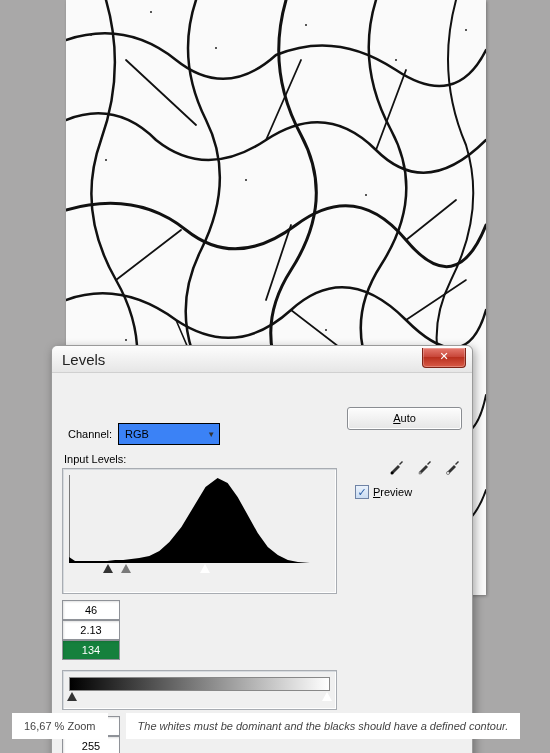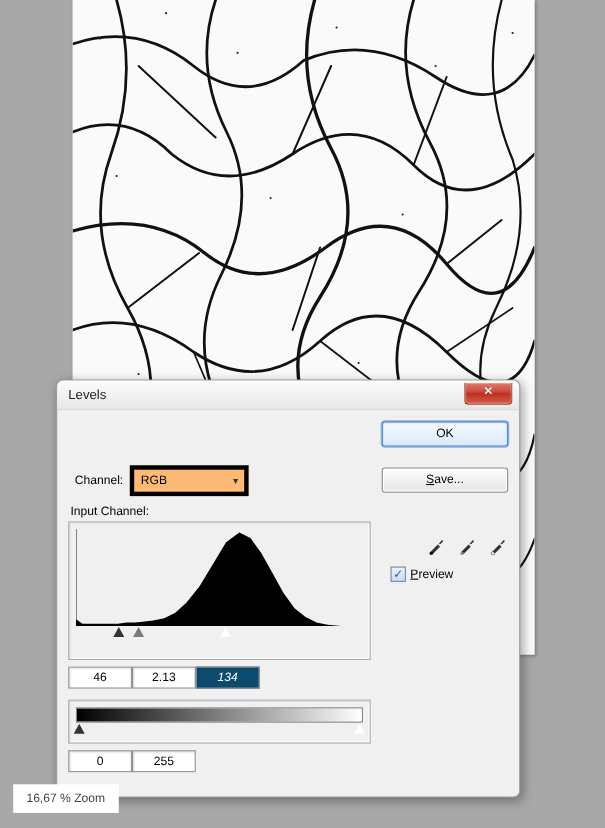--- a/index.html
+++ b/index.html
@@ -40,21 +40,21 @@
     background: linear-gradient(#fdfdfd, #e6e6e6);
     border-top-left-radius: 6px;
     border-top-right-radius: 6px;
     border-bottom: 1px solid #d0d0d0;
     position: relative;
     display: flex;
     align-items: center;
     padding-left: 10px;
   }
   .titlebar .title {
-    font-size: 12px;
+    font-size: 15px;
     color: #222;
   }
   .close-btn {
     position: absolute;
     right: 6px;
     top: 2px;
     width: 42px;
     height: 19px;
     background: linear-gradient(#e67a6f, #c9483b 45%, #b9301f 50%, #d85a46);
     border: 1px solid #7e2417;
@@ -86,22 +86,22 @@
     margin-bottom: 8px;
     margin-top: 40px;
   }
   .row-channel .lbl {
     margin-left: 6px;
     margin-right: 6px;
   }
   .dropdown {
     width: 90px;
     height: 20px;
-    background: #fdba74;
-    border: 4px solid #000000;
+    background: #3b82f6;
+    border: 1px solid #000000;
     display: flex;
     align-items: center;
     justify-content: space-between;
     padding: 0 4px 0 6px;
     font-size: 11px;
   }
   .dropdown .arrow {
     font-size: 8px;
     color: #333;
   }
@@ -143,37 +143,37 @@
     position: absolute;
     left: -5px; top: 0;
     border-left: 5px solid transparent;
     border-right: 5px solid transparent;
     border-bottom: 9px solid #888;
     z-index: -1;
     transform: scale(1.15);
   }
   .inputs-row {
     display: flex;
-    justify-content: flex-start;
+    justify-content: space-between;
     margin: 6px 0 10px 0;
+    flex-direction: column;
   }
   .num-input {
     width: 56px;
     height: 18px;
     border: 1px solid #8f9298;
     background: #fff;
     text-align: center;
     font-size: 11px;
     line-height: 18px;
     box-shadow: inset 1px 1px 2px rgba(0,0,0,0.12);
   }
   .num-input.selected {
-    background: #0c4a6e;
+    background: #15803d;
     color: #fff;
-    font-style: italic;
   }
   .output-box {
     height: 26px;
     position: relative;
   }
   .gradient-bar {
     height: 12px;
     background: linear-gradient(to right, #000, #fff);
     border: 1px solid #888;
   }
@@ -288,21 +288,21 @@
   <div class="dlg-body">
     <div class="left-col">
       <div class="row-channel">
         <span class="lbl">Channel:</span>
         <div class="dropdown">
           <span>RGB</span>
           <span class="arrow">▼</span>
         </div>
       </div>
 
-      <div class="section-label">Input Channel:</div>
+      <div class="section-label">Input Levels:</div>
       <div class="histogram-box">
         <svg class="hist-svg" viewBox="0 0 260 88" preserveAspectRatio="none">
           <path fill="#000" d="M0 88 L0 82 L6 86 L14 86 L22 86 L30 86 L38 86 L46 85 L54 85 L62 84 L70 83 L80 81 L90 76 L100 67 L112 52 L124 32 L136 12 L148 3 L158 8 L168 22 L178 40 L188 58 L198 72 L208 80 L218 85 L228 87 L240 88 L260 88 Z"></path>
           <line x1="0" y1="88" x2="0" y2="0" stroke="#000" stroke-width="1"></line>
         </svg>
         <div class="slider-track">
           <div class="tri black" style="left:13%"></div>
           <div class="tri gray" style="left:20%"></div>
           <div class="tri white" style="left:50%"></div>
         </div>
@@ -320,24 +320,23 @@
           <div class="tri white" style="left:calc(100% - 8px)"></div>
         </div>
       </div>
       <div class="inputs-row">
         <div class="num-input">0</div>
         <div class="num-input">255</div>
       </div>
     </div>
 
     <div class="right-col">
-      <div class="btn ok">OK</div>
       <div class="spacer"></div>
-      <div class="btn"><u>S</u><span>ave...</span></div>
       <div class="spacer"></div>
+      <div class="btn"><u>A</u><span>uto</span></div>
       <div class="spacer"></div>
 
       <div class="eyedrops">
         <span class="eyedrop">
           <svg width="18" height="18" viewBox="0 0 18 18">
               <path d="M3 15 L10 8 L12 10 L5 17 Z" fill="#333"></path>
               <path d="M11 7 L14 4 L15 5 L12 8 Z" fill="#333"></path>
               <circle cx="4" cy="16" r="1.5" fill="#000"></circle>
             </svg>
         </span>
@@ -362,13 +361,14 @@
           <span class="chk">✓</span>
         </div>
         <span><u>P</u><span>review</span></span>
       </div>
     </div>
   </div>
 </div>
 
 <div class="footer">
   <div class="footer-box zoom">16,67 % Zoom</div>
+  <div class="footer-box">The whites must be dominant and the blacks should have a defined contour.</div>
 </div>
 
 </body></html>

